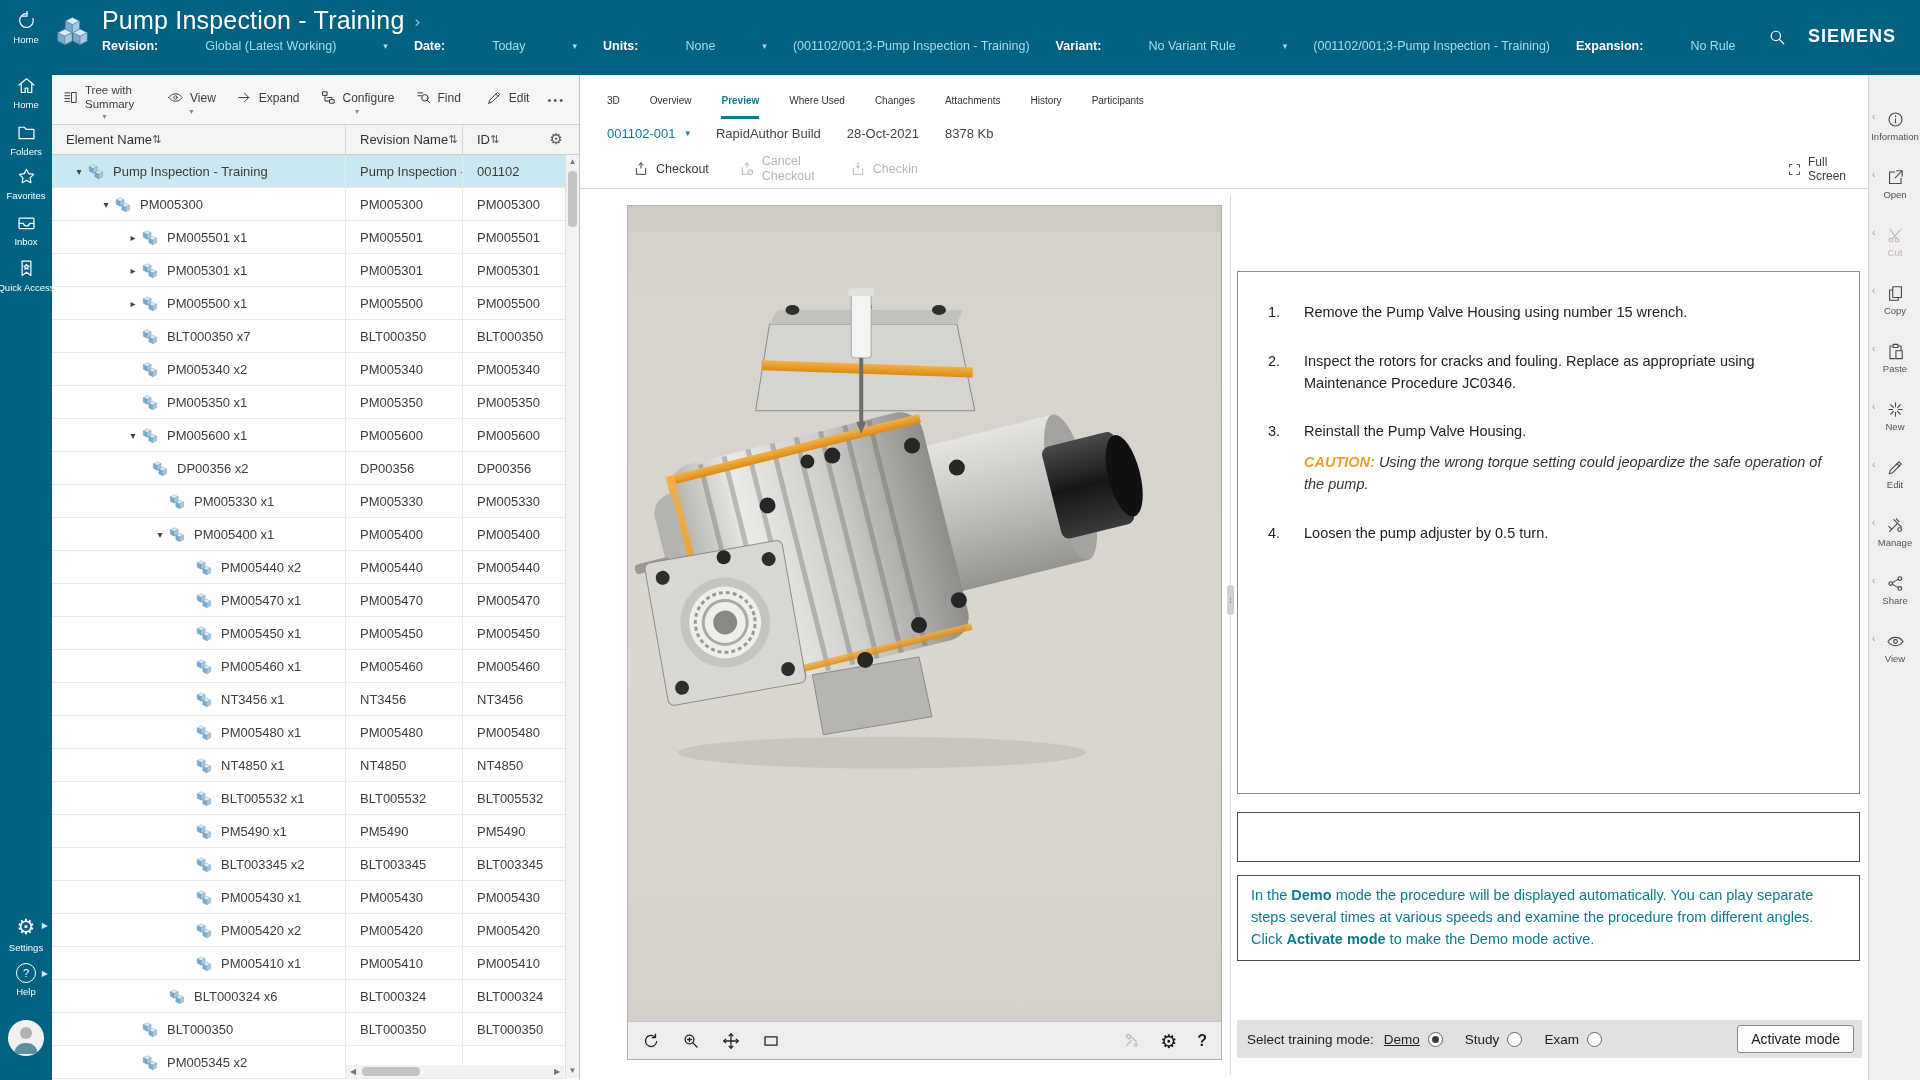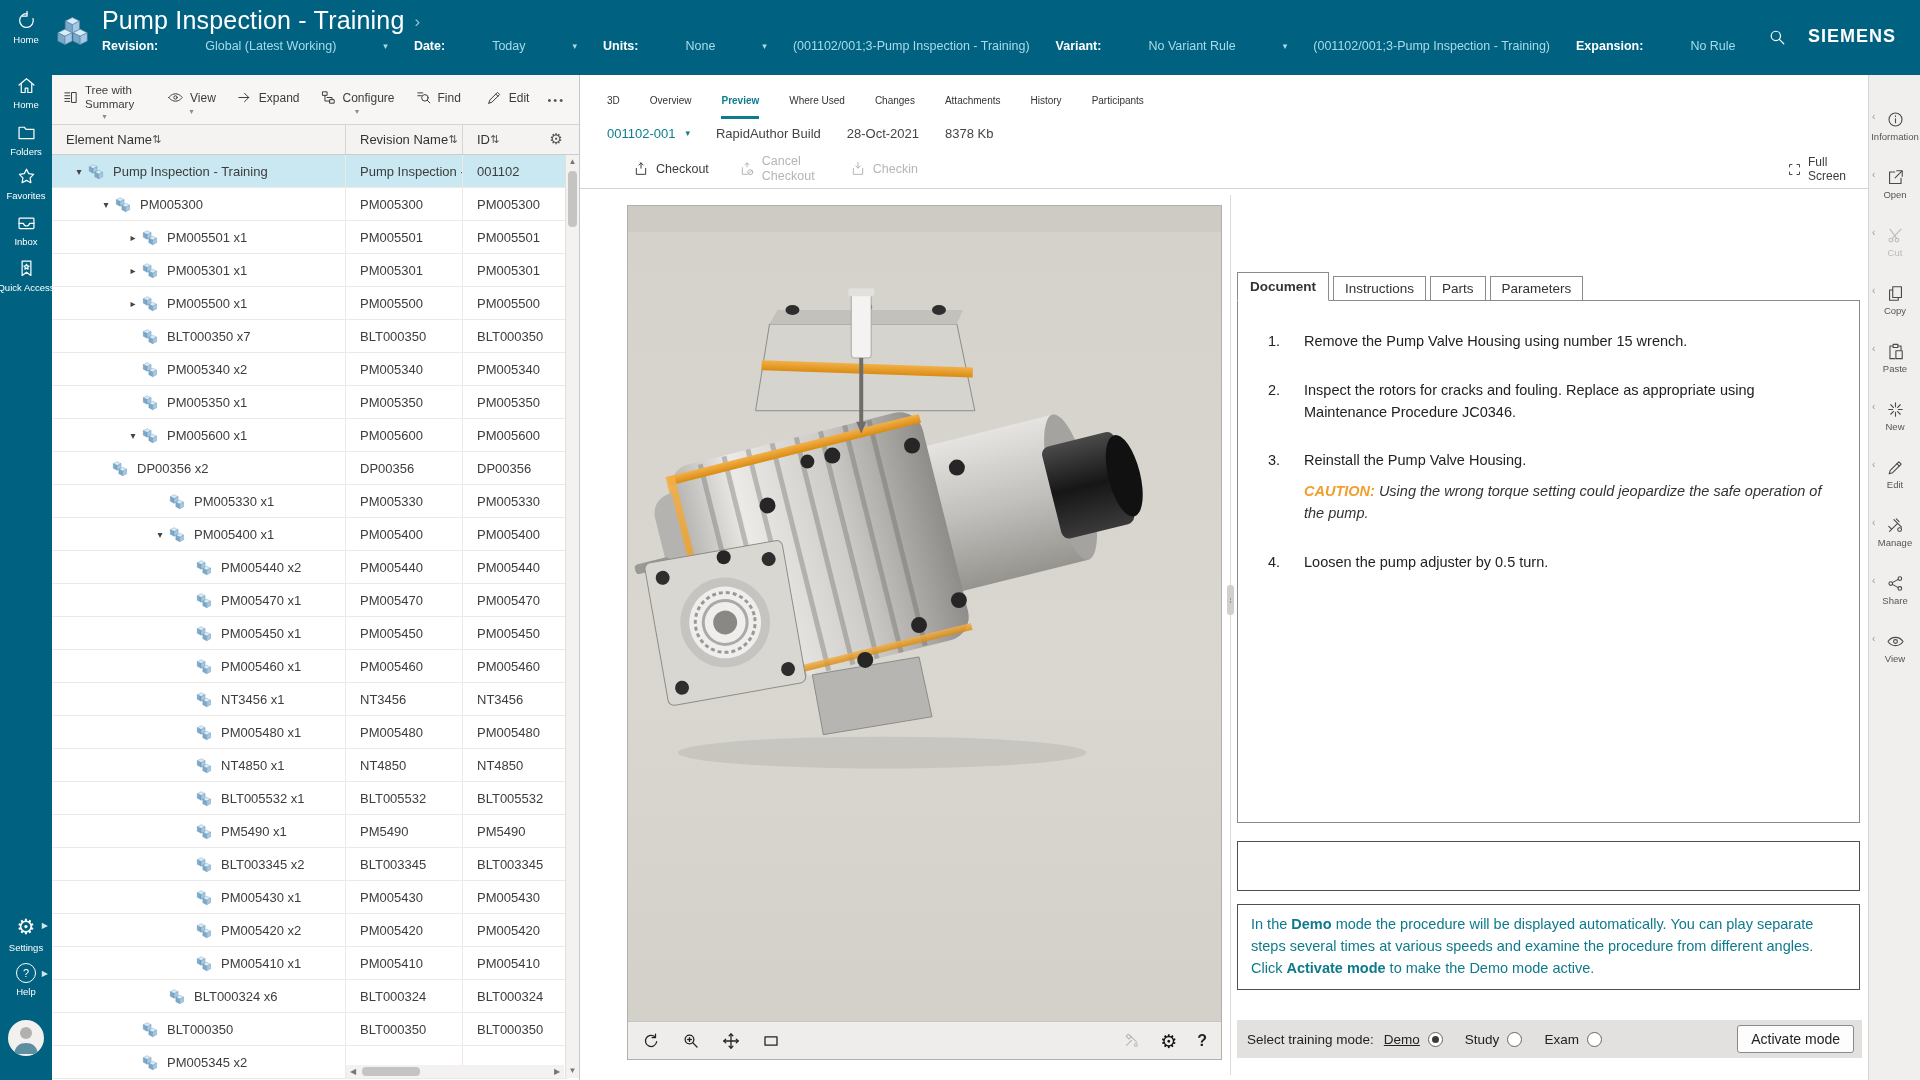--- a/index.html
+++ b/index.html
@@ -507,21 +507,21 @@
                 <polygon points="8,10.8 12.6,13.1 12.6,18.5 8,16.2" fill="#7aa9cc" stroke="#5d87a8" stroke-width="0.4"></polygon>
                 <polygon points="12.6,13.1 17.2,10.8 17.2,16.2 12.6,18.5" fill="#a6c8e2" stroke="#5d87a8" stroke-width="0.4"></polygon>
               </svg>
             </span>
             <span>PM005600 x1</span>
           </div>
           <div class="c-rev">PM005600</div>
           <div class="c-id">PM005600</div>
         </div>
         <div class="trow">
-          <div class="c-name" style="padding-left:42px">
+          <div class="c-name" style="padding-left:82px">
             <span class="caret"></span>
             <span class="icon">
               <svg viewBox="0 0 20 20" width="17" height="17">
                 <polygon points="1.5,4.3 6.1,2 10.7,4.3 6.1,6.6" fill="#d8ecf8" stroke="#5d87a8" stroke-width="0.4"></polygon>
                 <polygon points="1.5,4.3 6.1,6.6 6.1,12 1.5,9.7" fill="#7aa9cc" stroke="#5d87a8" stroke-width="0.4"></polygon>
                 <polygon points="6.1,6.6 10.7,4.3 10.7,9.7 6.1,12" fill="#a6c8e2" stroke="#5d87a8" stroke-width="0.4"></polygon>
                 <polygon points="8,10.8 12.6,8.5 17.2,10.8 12.6,13.1" fill="#d8ecf8" stroke="#5d87a8" stroke-width="0.4"></polygon>
                 <polygon points="8,10.8 12.6,13.1 12.6,18.5 8,16.2" fill="#7aa9cc" stroke="#5d87a8" stroke-width="0.4"></polygon>
                 <polygon points="12.6,13.1 17.2,10.8 17.2,16.2 12.6,18.5" fill="#a6c8e2" stroke="#5d87a8" stroke-width="0.4"></polygon>
               </svg>
@@ -1045,26 +1045,20 @@
           <span class="vt-q">?</span>
         </span>
       </div>
     </div>
 
     <div class="divider">
       <div class="div-handle">⁞</div>
     </div>
 
     <div class="doc-area">
-      <div class="doc-tabs" id="doc-tabs">
-          <span class="dtab active">Document</span>
-          <span class="dtab">Instructions</span>
-          <span class="dtab">Parts</span>
-          <span class="dtab">Parameters</span>
-        </div>
       <div class="doc-box">
         <div id="steps">
             <div class="step">
               <span class="snum">1.</span>
               <div class="stext">
                 <div>Remove the Pump Valve Housing using number 15 wrench.</div>
               </div>
             </div>
             <div class="step">
               <span class="snum">2.</span>

